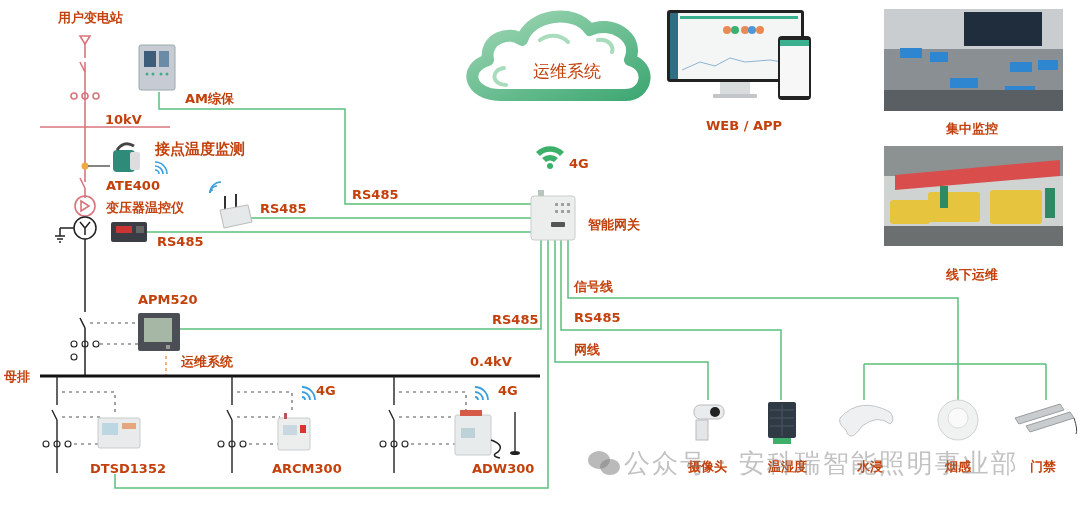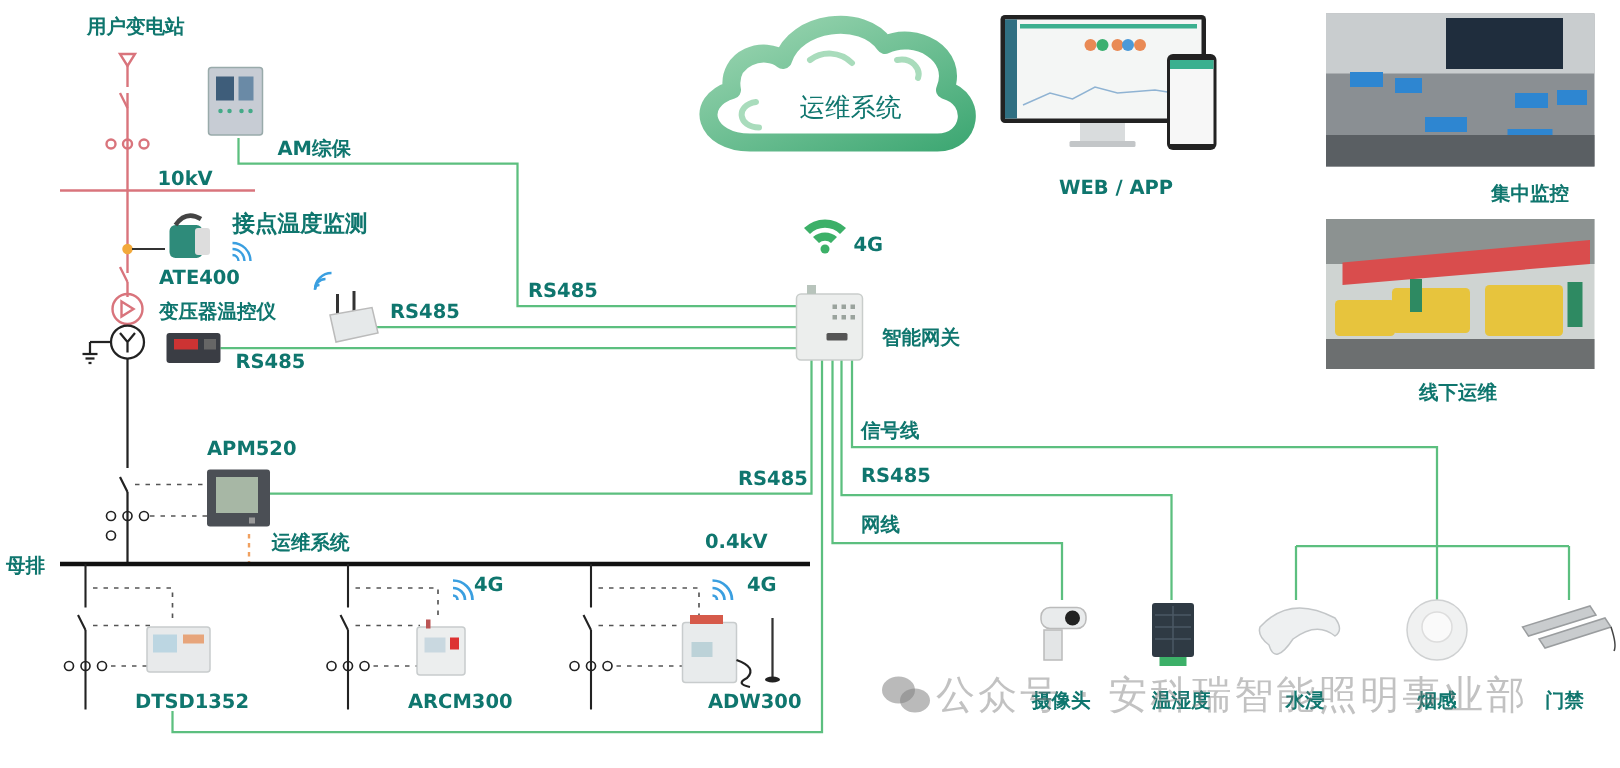--- a/index.html
+++ b/index.html
@@ -1,18 +1,18 @@
 <!DOCTYPE html>
 <html><head>
 <meta charset="utf-8">
 <style>
   html,body{margin:0;padding:0;background:#fff;}
   body{width:1080px;height:512px;position:relative;overflow:hidden;font-family:"DejaVu Sans","Liberation Sans",sans-serif;color:#222;}
   #diagram{position:absolute;left:0;top:0;}
-  .lbl{position:absolute;font-size:13px;color:#0f766e;white-space:nowrap;}
+  .lbl{position:absolute;font-size:13px;color:#c2410c;white-space:nowrap;}
   .lbl.b{font-weight:bold;}
   .lbl.big{font-size:15px;font-weight:bold;}
   .watermark{position:absolute;left:596px;top:446px;font-size:26px;color:rgba(120,120,120,0.45);white-space:nowrap;letter-spacing:2px;}
   .wm-icon{position:absolute;left:585px;top:448px;}
 </style>
 </head>
 <body>
 
 <svg id="diagram" width="1080" height="512" viewBox="0 0 1080 512">
   <defs>
@@ -323,22 +323,22 @@
 <div class="lbl b" style="left:472px;top:461px;">ADW300</div>
 
 <div class="lbl" style="left:533px;top:60px;font-size:17px;">运维系统</div>
 <div class="lbl b" style="left:569px;top:156px;">4G</div>
 <div class="lbl b" style="left:588px;top:216px;">智能网关</div>
 <div class="lbl b" style="left:574px;top:278px;">信号线</div>
 <div class="lbl b" style="left:574px;top:310px;">RS485</div>
 <div class="lbl b" style="left:574px;top:341px;">网线</div>
 
 <div class="lbl b" style="left:706px;top:118px;">WEB / APP</div>
-<div class="lbl b" style="left:946px;top:120px;margin-left:48px;">集中监控</div>
-<div class="lbl b" style="left:946px;top:253px;">线下运维</div>
+<div class="lbl b" style="left:946px;top:120px;">集中监控</div>
+<div class="lbl b" style="left:946px;top:266px;">线下运维</div>
 
 <div class="lbl b" style="left:688px;top:458px;">摄像头</div>
 <div class="lbl b" style="left:768px;top:458px;">温湿度</div>
 <div class="lbl b" style="left:857px;top:458px;">水浸</div>
 <div class="lbl b" style="left:945px;top:458px;">烟感</div>
 <div class="lbl b" style="left:1030px;top:458px;">门禁</div>
 
 <svg class="wm-icon" width="40" height="30">
   <ellipse cx="14" cy="12" rx="11" ry="9" fill="rgba(130,130,130,0.55)"></ellipse>
   <ellipse cx="25" cy="19" rx="10" ry="8" fill="rgba(130,130,130,0.55)"></ellipse>

